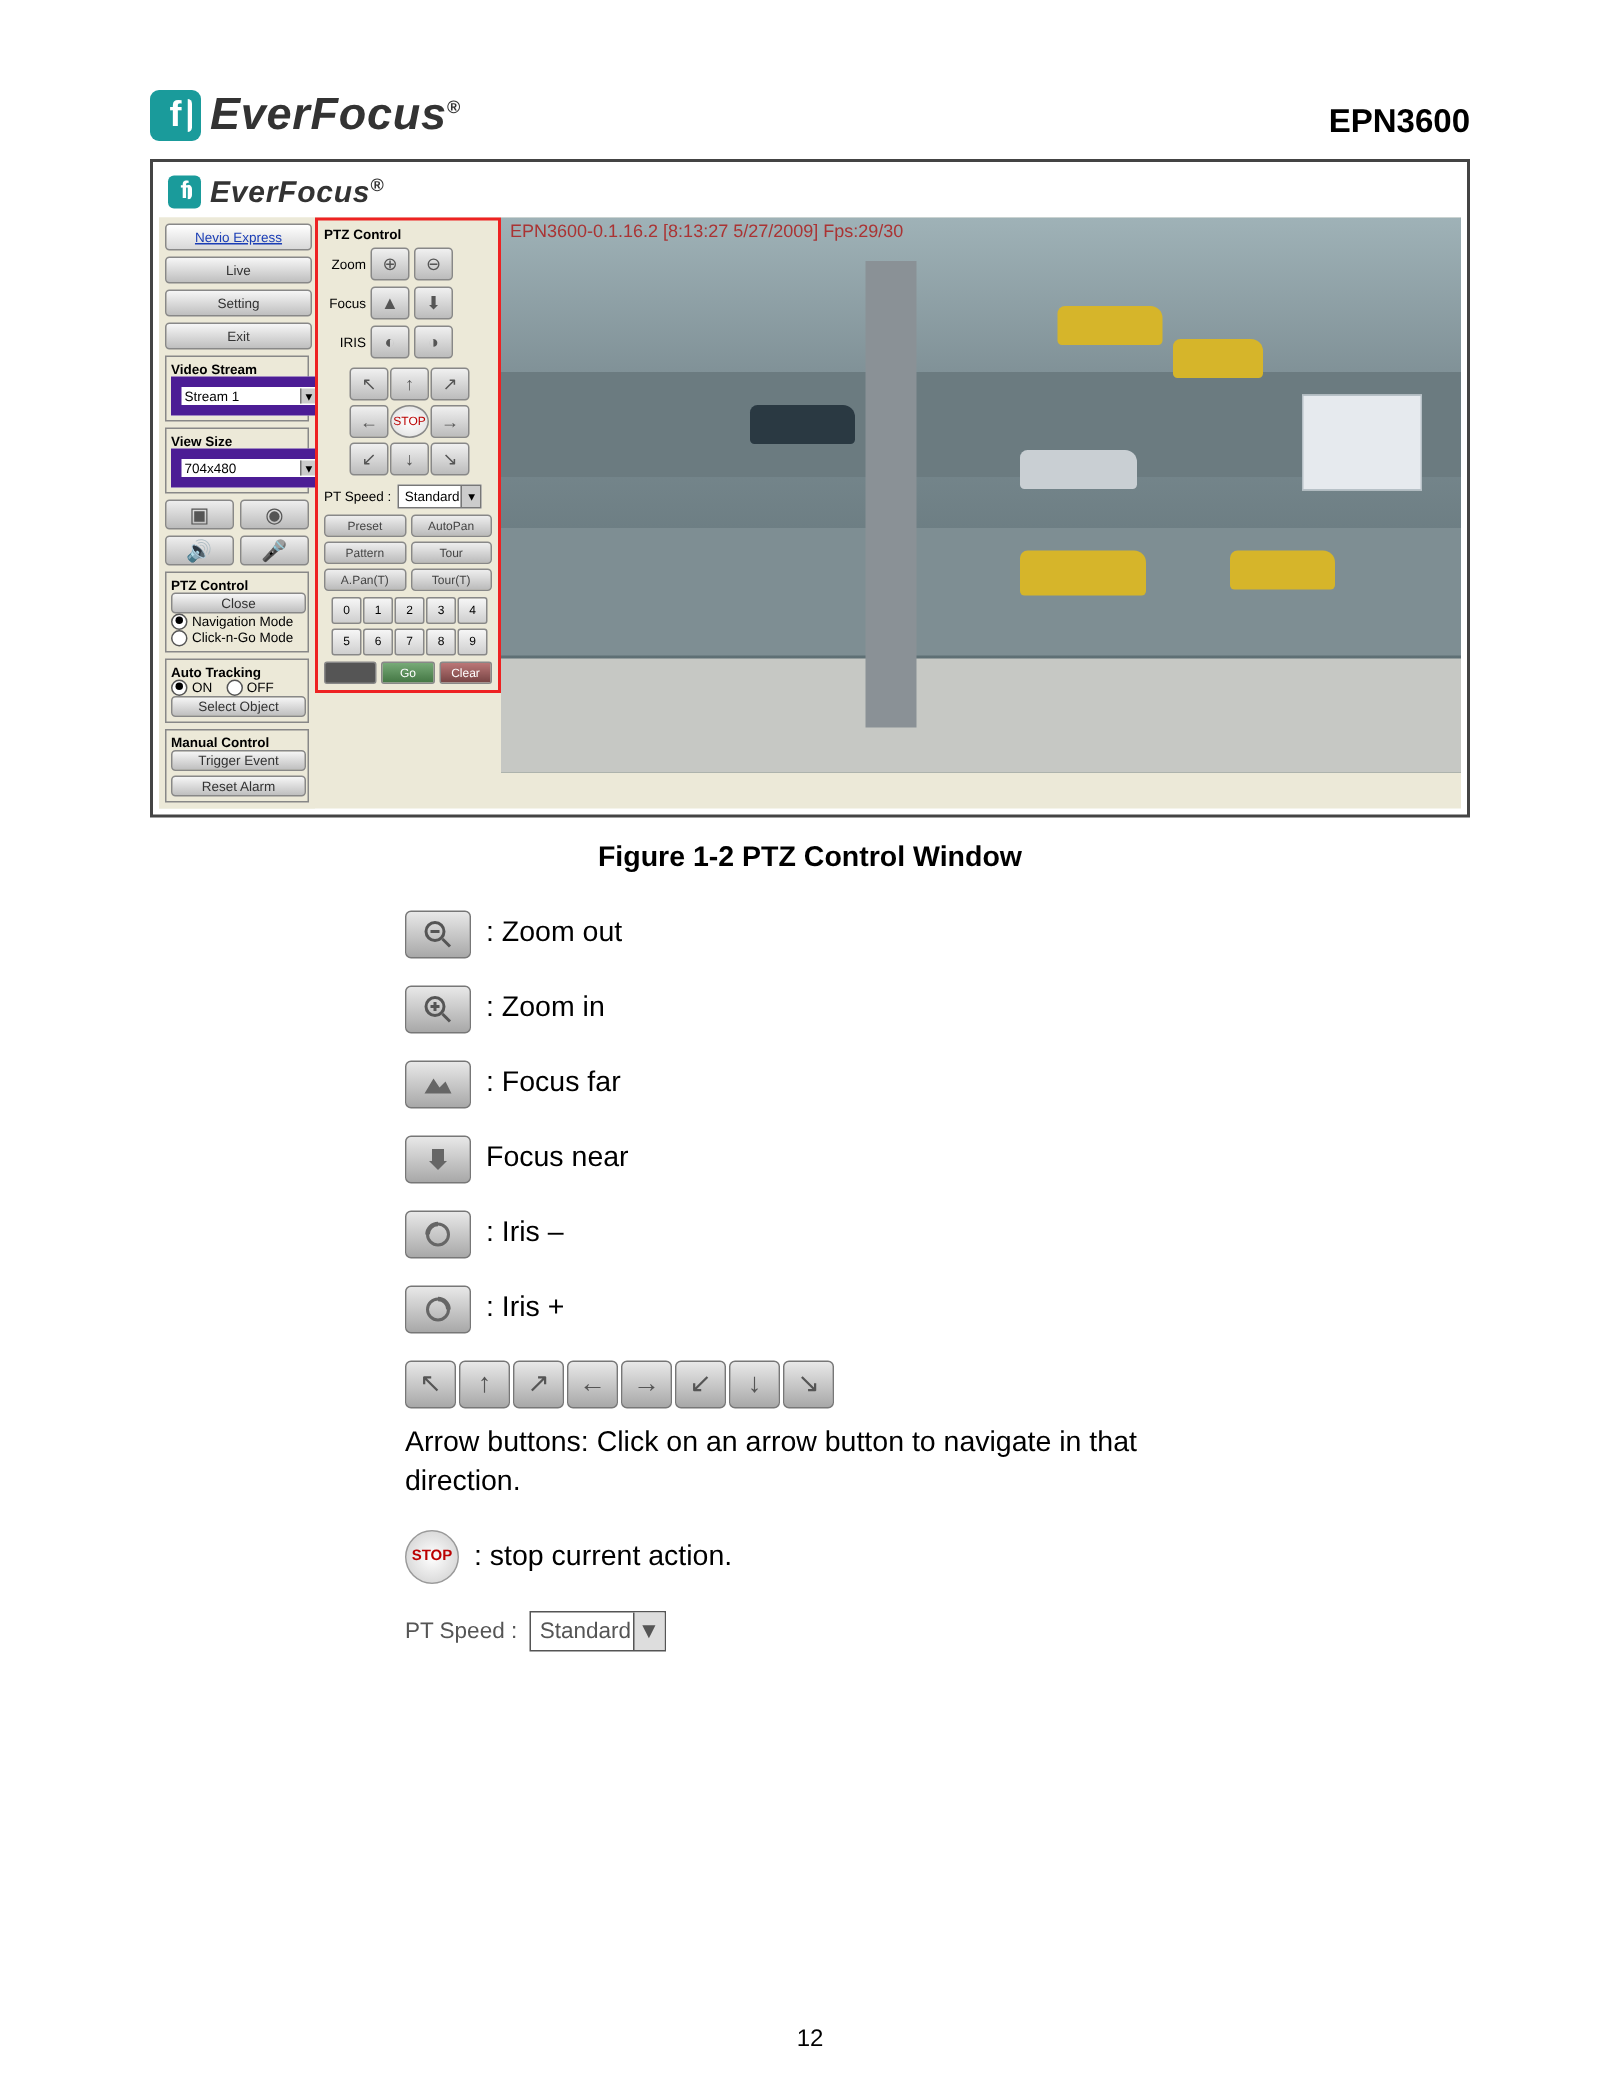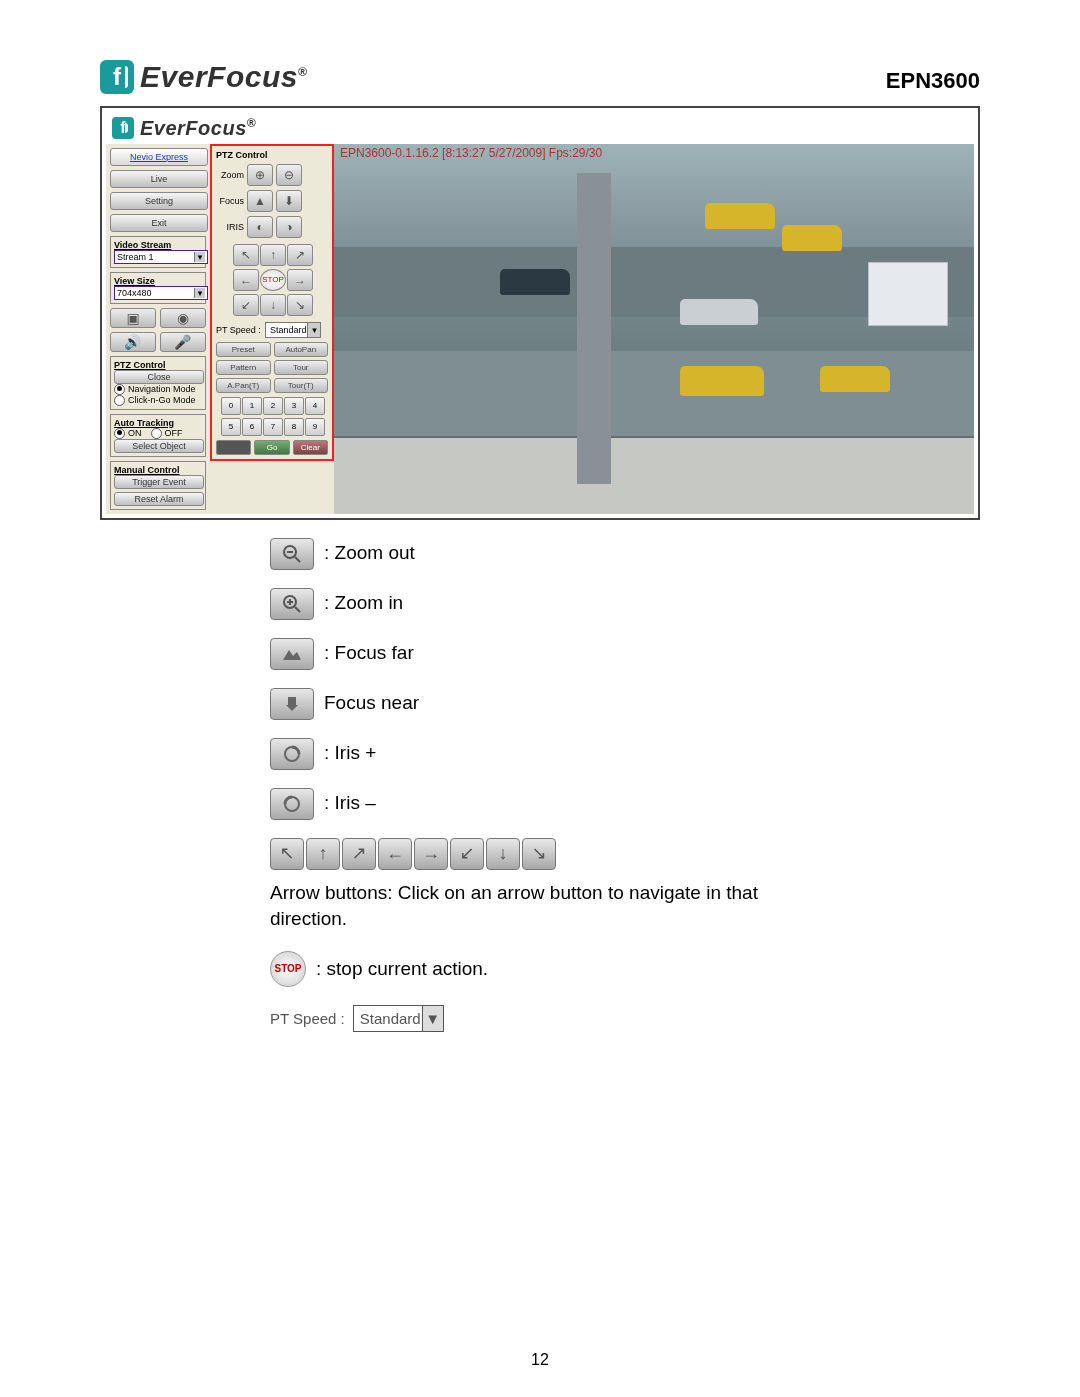--- a/index.html
+++ b/index.html
@@ -111,27 +111,26 @@
   }
   .side-btn.link { color: #1a3db5; text-decoration: underline; background: linear-gradient(#fff,#d8d8d8); }
   .fieldset {
     border: 1px solid #888;
     padding: 3px;
     font-size: 9px;
   }
   .fieldset legend, .fieldset .ftitle {
     font-weight: 700;
     font-size: 9px;
-    text-decoration: underline;
   }
   .select {
     width: 100%;
     font-size: 9px;
     background:#fff;
-    border:1px solid #4c1d95;
+    border:7px solid #4c1d95;
     padding:1px 2px;
     display:flex;
     justify-content:space-between;
   }
   .select .caret{width:10px;background:#ccc;text-align:center;border-left:1px solid #777;}
   .two-btn-row{display:flex;gap:4px;}
   .sq{
     flex:1;
     background:linear-gradient(#eee,#bbb);
     border:1px solid #888;
@@ -397,20 +396,21 @@
             <div class="car y2"></div>
           <div class="car b1"></div>
             <div class="car s1"></div>
           <div class="car y3"></div>
             <div class="car y4"></div>
         </div>
       </div>
     </div>
   </div>
 
+  <div class="caption">Figure 1-2 PTZ Control Window</div>
 
   <div class="legend-list">
     <div class="legend-row">
       <span class="lg-btn">
         <svg width="20" height="20" viewBox="0 0 20 20">
             <circle cx="8" cy="8" r="6" fill="none" stroke="#555" stroke-width="2"></circle>
             <line x1="13" y1="13" x2="18" y2="18" stroke="#555" stroke-width="2"></line>
             <line x1="5" y1="8" x2="11" y2="8" stroke="#555" stroke-width="2"></line>
           </svg>
       </span>
@@ -441,33 +441,33 @@
             <rect x="6" y="2" width="8" height="8" fill="#666"></rect>
             <polygon points="4,10 16,10 10,16" fill="#666"></polygon>
           </svg>
       </span>
       <span>Focus near</span>
     </div>
     <div class="legend-row">
       <span class="lg-btn">
         <svg width="20" height="20" viewBox="0 0 20 20">
             <circle cx="10" cy="10" r="7" fill="none" stroke="#666" stroke-width="2"></circle>
-            <path d="M10 3 A7 7 0 0 1 17 10" fill="none" stroke="#666" stroke-width="3"></path>
-          </svg>
-      </span>
-      <span>: Iris +</span>
+            <path d="M3 10 A7 7 0 0 1 10 3" fill="none" stroke="#666" stroke-width="3"></path>
+          </svg>
+      </span>
+      <span>: Iris –</span>
     </div>
     <div class="legend-row">
       <span class="lg-btn">
         <svg width="20" height="20" viewBox="0 0 20 20">
             <circle cx="10" cy="10" r="7" fill="none" stroke="#666" stroke-width="2"></circle>
-            <path d="M3 10 A7 7 0 0 1 10 3" fill="none" stroke="#666" stroke-width="3"></path>
-          </svg>
-      </span>
-      <span>: Iris –</span>
+            <path d="M10 3 A7 7 0 0 1 17 10" fill="none" stroke="#666" stroke-width="3"></path>
+          </svg>
+      </span>
+      <span>: Iris +</span>
     </div>
 
     <div class="legend-row" style="flex-wrap:wrap;">
       <span class="lg-icons">
         <span class="lg-btn">↖</span>
         <span class="lg-btn">↑</span>
         <span class="lg-btn">↗</span>
         <span class="lg-btn">←</span>
         <span class="lg-btn">→</span>
         <span class="lg-btn">↙</span>

